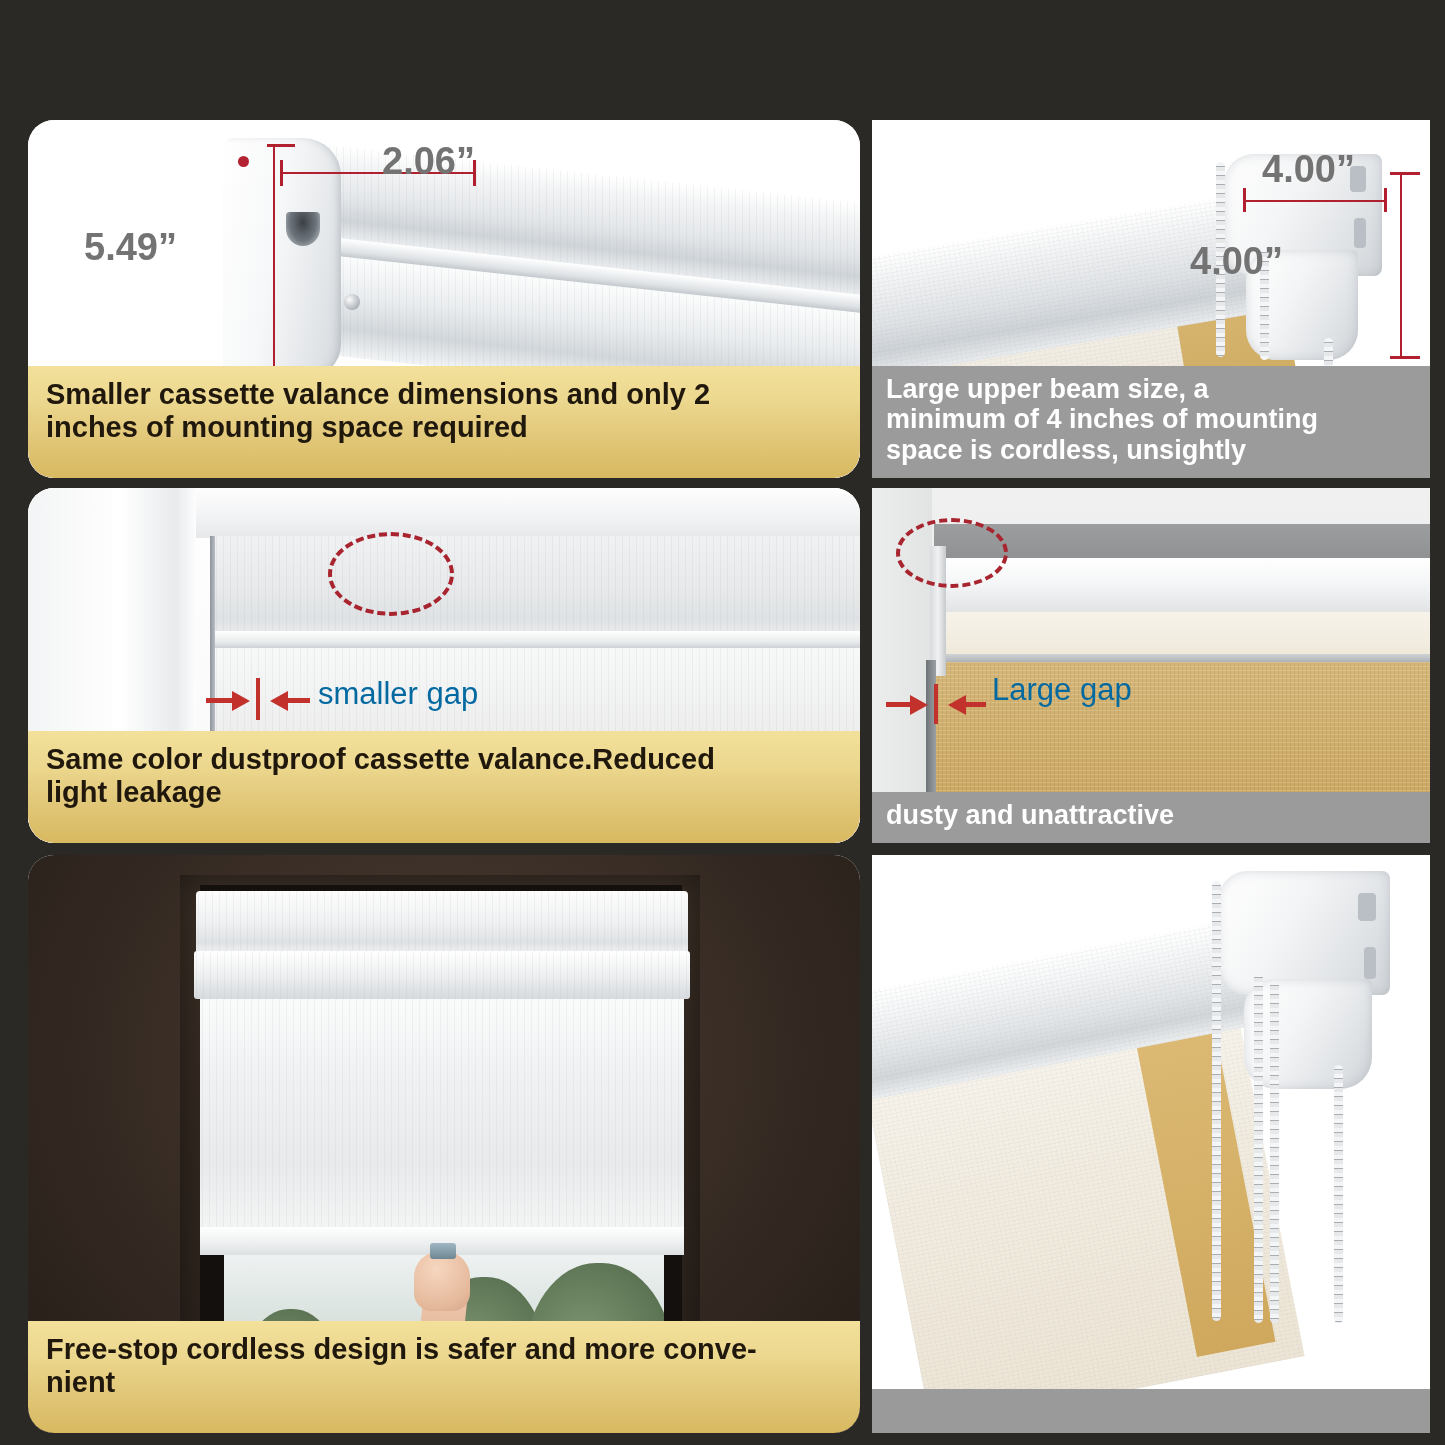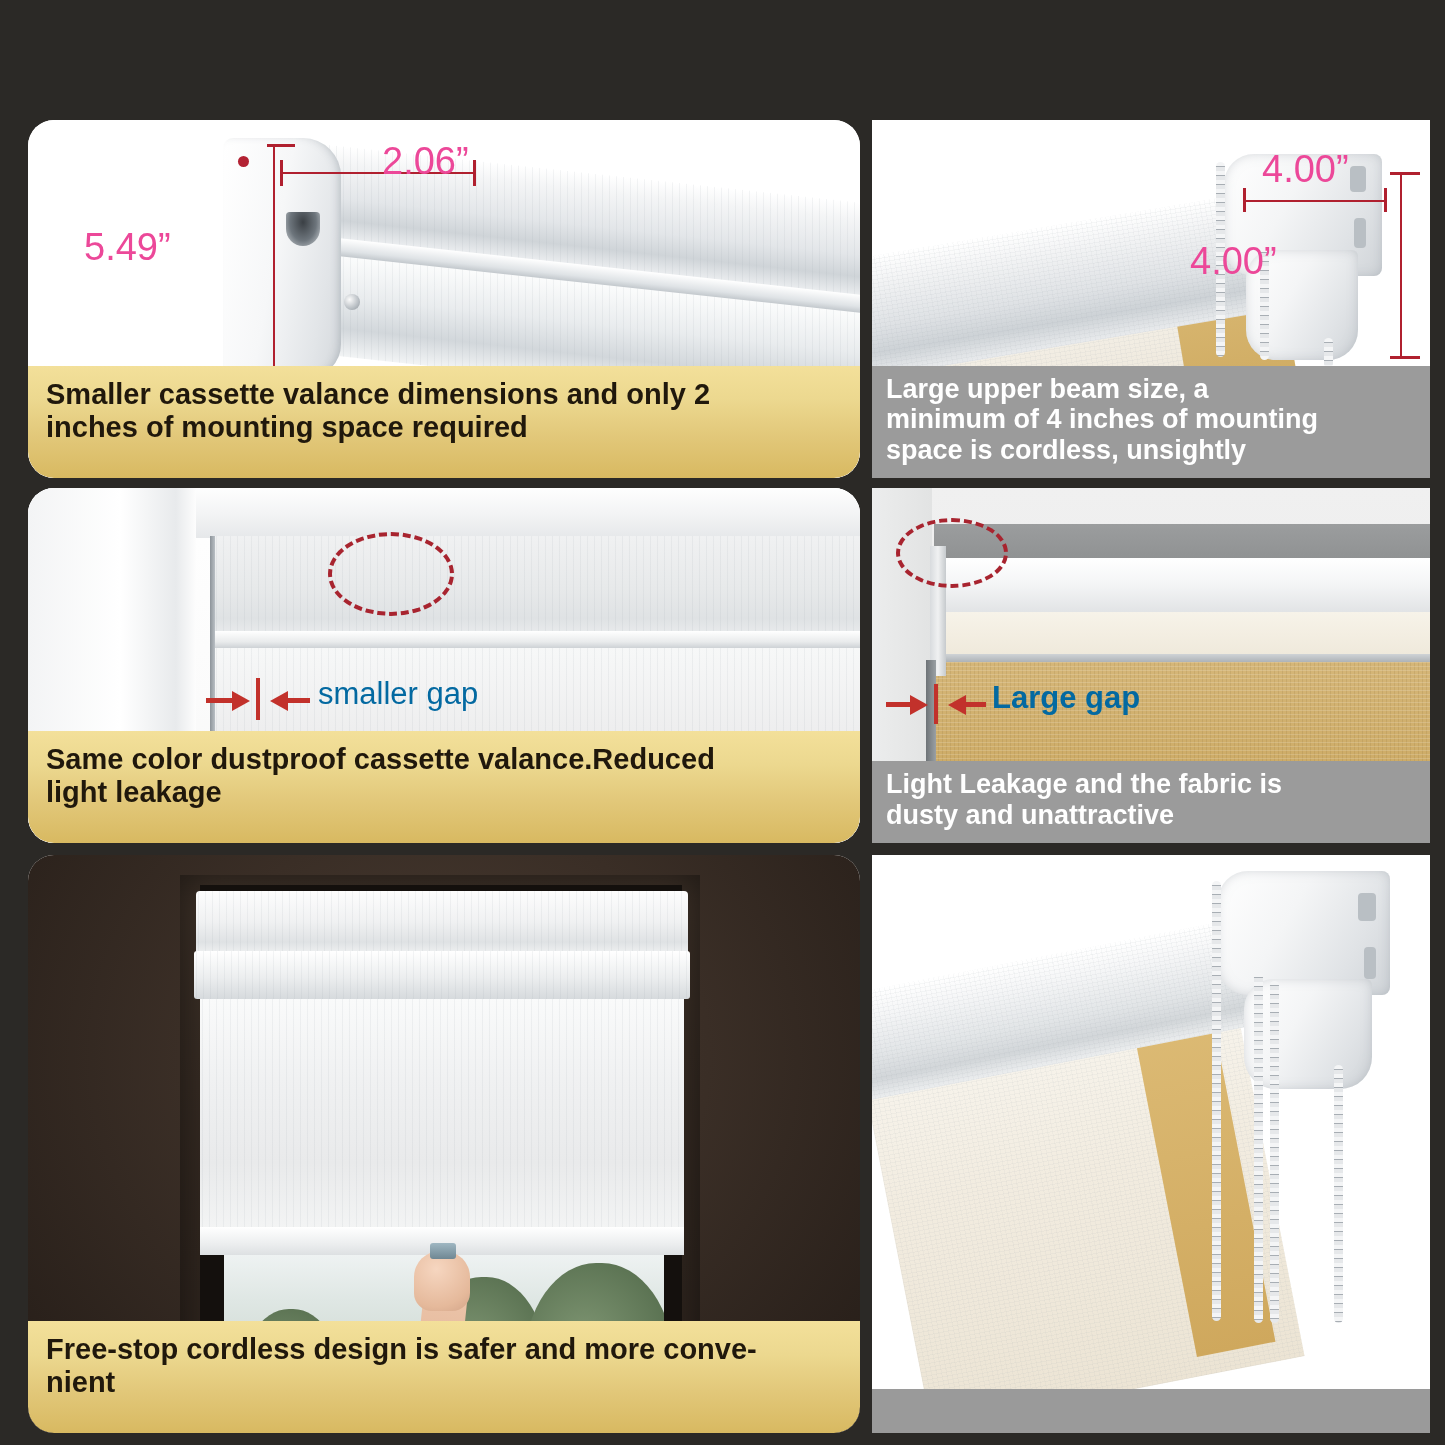--- a/index.html
+++ b/index.html
@@ -102,21 +102,21 @@
   .p1-dot{
     position:absolute;left:210px;top:36px;width:11px;height:11px;border-radius:50%;background:#b32233;
   }
 
   
   .dim{position:absolute;background:#b0202f;}
   .dimv{width:2px;}
   .dimh{height:2px;}
   .tick{position:absolute;background:#b0202f;}
   .dimlabel{
-    position:absolute;color:#ec4899;font-weight:normal;white-space:nowrap;
+    position:absolute;color:#737373;font-weight:bold;white-space:nowrap;
   }
 
   
   .p2bg{position:absolute;inset:0;background:#ffffff;}
   .p2-roll{
     position:absolute;left:-20px;top:60px;width:480px;height:120px;
     transform:rotate(-9.5deg);transform-origin:right center;
     background:linear-gradient(180deg,#ffffff 0%,#f2f3f4 22%,#dfe2e5 58%,#cdd2d6 80%,#e9ebed 100%);
     border-radius:4px;
   }
@@ -414,25 +414,24 @@
         <div class="p4-bracket"></div>
         <div class="p4-gapdark"></div>
 
         <div class="ellipse" style="left:24px;top:30px;width:104px;height:62px;"></div>
 
         <div class="arrowbar" style="left:14px;top:214px;width:26px;"></div>
         <div class="arrowR" style="left:38px;top:207px;"></div>
         <div class="gapbar" style="left:62px;top:196px;height:40px;"></div>
         <div class="arrowL" style="left:76px;top:207px;"></div>
         <div class="arrowbar" style="left:92px;top:214px;width:22px;"></div>
-        <div class="gaplabel" style="left:120px;top:192px;font-weight:bold;">Large gap</div>
+        <div class="gaplabel" style="left:120px;top:184px;">Large gap</div>
       </div>
 
       <div class="cap gray">
-        <span class="line">Light Leakage and the fabric is</span>
         <span class="line">dusty and unattractive</span>
       </div>
     </div>
 
     <div class="panel left c-l r3">
       <div class="stage">
         <div class="p5bg"></div>
         <div class="p5-recess"></div>
         <div class="p5-openingDark"></div>
 

